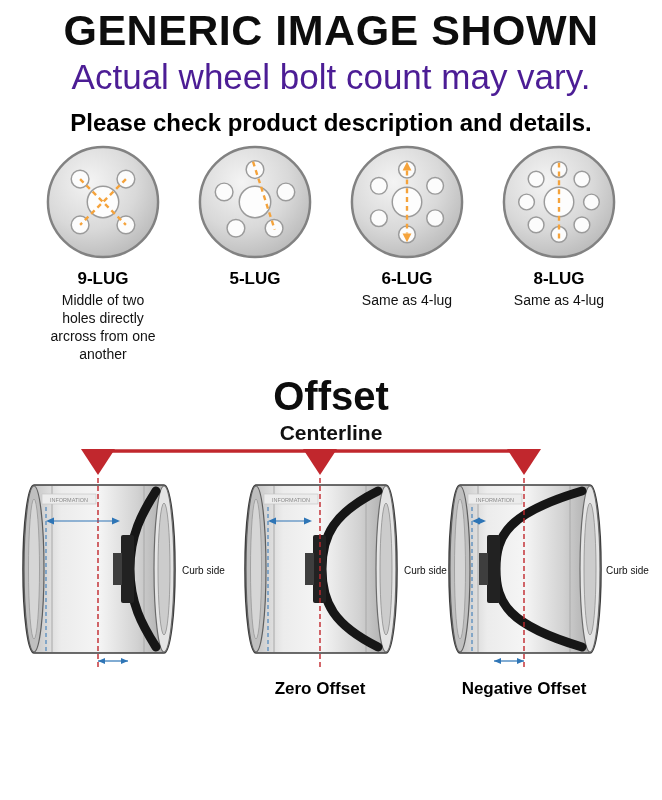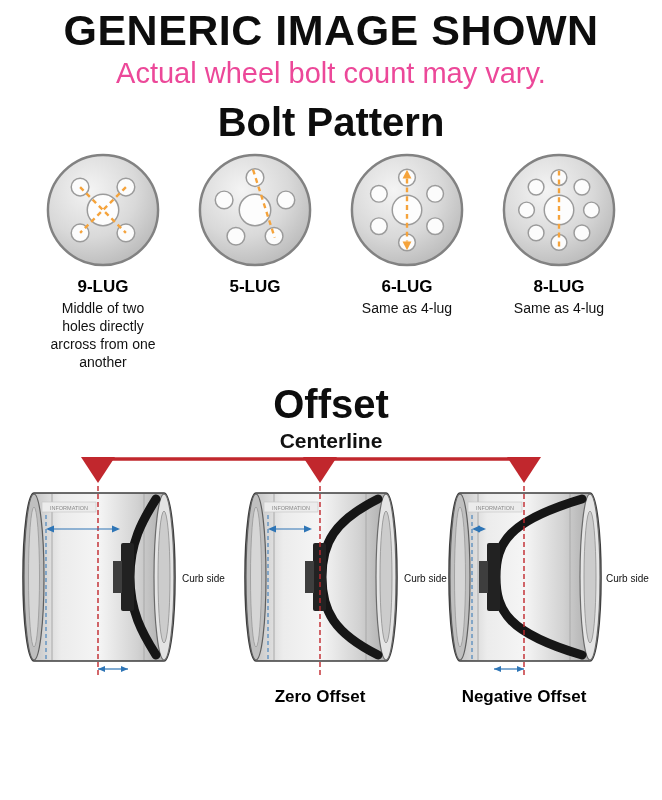--- a/index.html
+++ b/index.html
@@ -4,21 +4,21 @@
 <style>
   html,body{margin:0;padding:0;background:#ffffff;}
   .page{
     width:662px;height:800px;position:relative;overflow:hidden;
     background:#ffffff;color:#000;text-align:center;
     font-family:"Liberation Sans", sans-serif;
   }
   .main-title{
     margin:6px 0 0 0;font-size:43px;font-weight:bold;letter-spacing:.5px;color:#0d0d0d;
   }
-  .subtitle{font-size:29px;font-weight:400;color:#ec4899;margin-top:2px;}
+  .subtitle{font-size:35px;font-weight:400;color:#4c1d95;margin-top:2px;}
   .note{font-size:24px;font-weight:bold;color:#000;margin-top:12px;}
   .section-title{margin:10px 0 0 0;font-size:40px;font-weight:bold;color:#0d0d0d;}
   .lug-row{display:flex;justify-content:center;margin-top:6px;}
   .lug{width:152px;}
   .lug-label{font-size:17px;font-weight:bold;margin-top:4px;}
   .lug-desc{font-size:14px;line-height:1.28;width:116px;margin:3px auto 0 auto;color:#111;}
   .centerline-label{font-size:21px;font-weight:bold;color:#111;margin-top:2px;}
   .odiagram{position:relative;width:662px;height:266px;margin-top:0;}
   .cl-line{position:absolute;top:0;left:0;}
   .wheel{position:absolute;top:30px;}
@@ -28,22 +28,22 @@
   .offlabel{position:absolute;top:234px;width:180px;text-align:center;font-size:17px;font-weight:bold;}
   .offlabel.o1{left:8px;} .offlabel.o2{left:230px;} .offlabel.o3{left:434px;}
 </style>
 </head>
 <body>
 
 <div class="page">
 
   <h1 class="main-title">GENERIC IMAGE SHOWN</h1>
   <div class="subtitle">Actual wheel bolt count may vary.</div>
-
-  <h2 class="section-title">Bolt Pattern</h2>
+  <div class="note">Please check product description and details.</div>
+
 
   <div class="lug-row">
 
     <div class="lug">
       <svg viewBox="0 0 120 120" width="118" height="118">
         <defs>
           <radialGradient id="g4" cx="38%" cy="32%" r="78%">
             <stop offset="0%" stop-color="#f4f4f4"></stop>
               <stop offset="55%" stop-color="#d9d9d9"></stop>
               <stop offset="100%" stop-color="#b5b5b5"></stop>

